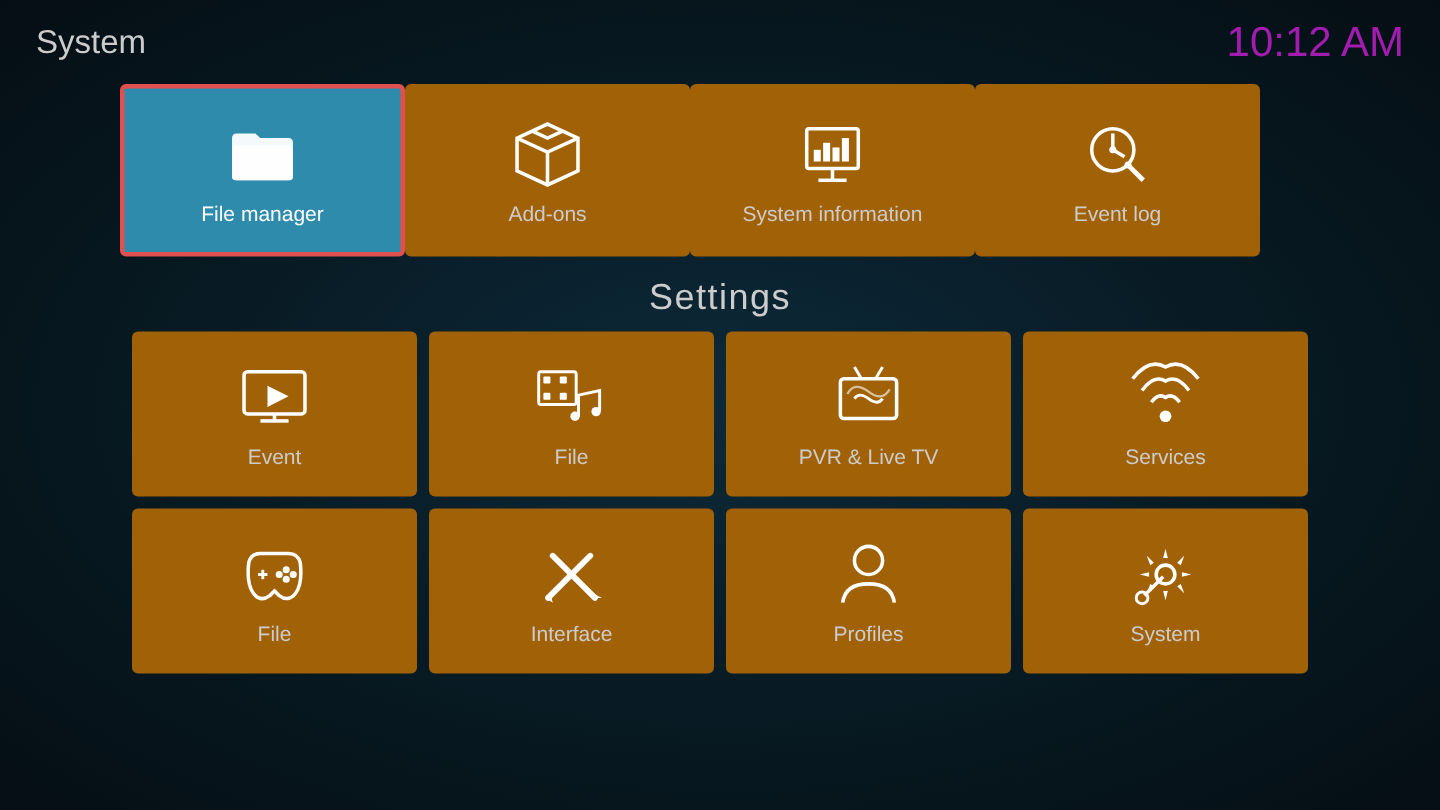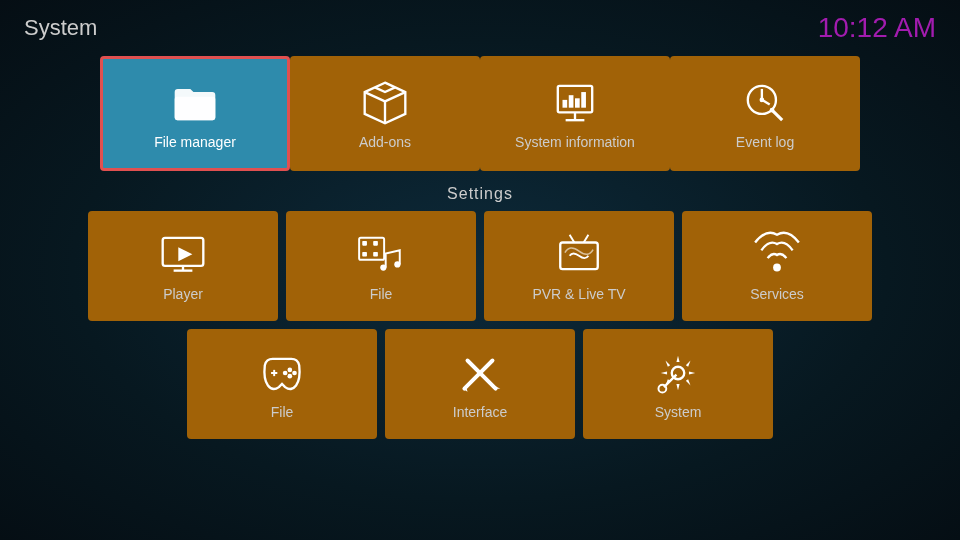--- a/index.html
+++ b/index.html
@@ -30,21 +30,20 @@
 
     .header-time {
       font-size: 28px;
       font-weight: 300;
       color: #a21caf;
     }
 
     
     .top-row {
       display: flex;
-      justify-content: center;
       gap: 0;
       padding: 0 80px;
       margin-top: 4px;
     }
 
     .tile {
       background: #a16207;
       border-radius: 4px;
       display: flex;
       flex-direction: column;
@@ -71,21 +70,21 @@
       text-align: center;
     }
 
     .top-tile.active .tile-label {
       color: #fff;
     }
 
     
     .settings-header {
       text-align: center;
-      font-size: 16px;
+      font-size: 24px;
       font-weight: 300;
       color: #ccc;
       margin: 14px 0 8px;
       letter-spacing: 1px;
     }
 
     
     .grid-row {
       display: flex;
       justify-content: center;
@@ -182,21 +181,21 @@
 
   <div class="tile grid-tile">
     <div class="svg-icon">
       <svg viewBox="0 0 64 64" xmlns="http://www.w3.org/2000/svg">
         <rect x="6" y="10" width="52" height="36" rx="3" ry="3" fill="none" stroke="#fff" stroke-width="3"></rect>
         <polygon points="26,22 26,40 44,31" fill="#fff"></polygon>
         <line x1="20" y1="52" x2="44" y2="52" stroke="#fff" stroke-width="3"></line>
         <line x1="32" y1="46" x2="32" y2="52" stroke="#fff" stroke-width="3"></line>
       </svg>
     </div>
-    <span class="tile-label">Player</span>
+    <span class="tile-label">Event</span>
   </div>
 
   <div class="tile grid-tile">
     <div class="svg-icon">
       <svg viewBox="0 0 64 64" xmlns="http://www.w3.org/2000/svg">
 
         <rect x="4" y="10" width="32" height="28" rx="2" ry="2" fill="none" stroke="#fff" stroke-width="2.5"></rect>
         <rect x="8" y="14" width="6" height="6" fill="#fff" rx="1"></rect>
         <rect x="22" y="14" width="6" height="6" fill="#fff" rx="1"></rect>
         <rect x="8" y="28" width="6" height="6" fill="#fff" rx="1"></rect>
@@ -263,20 +262,29 @@
 
         <line x1="12" y1="52" x2="48" y2="16" stroke="#fff" stroke-width="5" stroke-linecap="round"></line>
         <line x1="52" y1="52" x2="16" y2="16" stroke="#fff" stroke-width="5" stroke-linecap="round"></line>
         <polygon points="10,52 16,56 14,48" fill="#fff"></polygon>
         <polygon points="54,52 50,48 58,52" fill="#fff"></polygon>
       </svg>
     </div>
     <span class="tile-label">Interface</span>
   </div>
 
+  <div class="tile grid-tile">
+    <div class="svg-icon">
+      <svg viewBox="0 0 64 64" xmlns="http://www.w3.org/2000/svg">
+        <circle cx="32" cy="20" r="12" fill="none" stroke="#fff" stroke-width="3"></circle>
+        <path d="M10 56 Q12 40 32 40 Q52 40 54 56" fill="none" stroke="#fff" stroke-width="3"></path>
+      </svg>
+    </div>
+    <span class="tile-label">Profiles</span>
+  </div>
 
   <div class="tile grid-tile">
     <div class="svg-icon">
       <svg viewBox="0 0 64 64" xmlns="http://www.w3.org/2000/svg">
 
         <circle cx="32" cy="32" r="8" fill="none" stroke="#fff" stroke-width="3"></circle>
         <path d="M32 10 L34 18 L30 18 Z M32 54 L34 46 L30 46 Z M10 32 L18 34 L18 30 Z M54 32 L46 34 L46 30 Z M16 16 L22 22 L19 24 Z M48 48 L42 42 L45 40 Z M16 48 L22 42 L19 40 Z M48 16 L42 22 L45 24 Z" fill="#fff"></path>
 
         <line x1="14" y1="50" x2="30" y2="34" stroke="#fff" stroke-width="3"></line>
         <circle cx="12" cy="52" r="5" fill="none" stroke="#fff" stroke-width="2.5"></circle>

